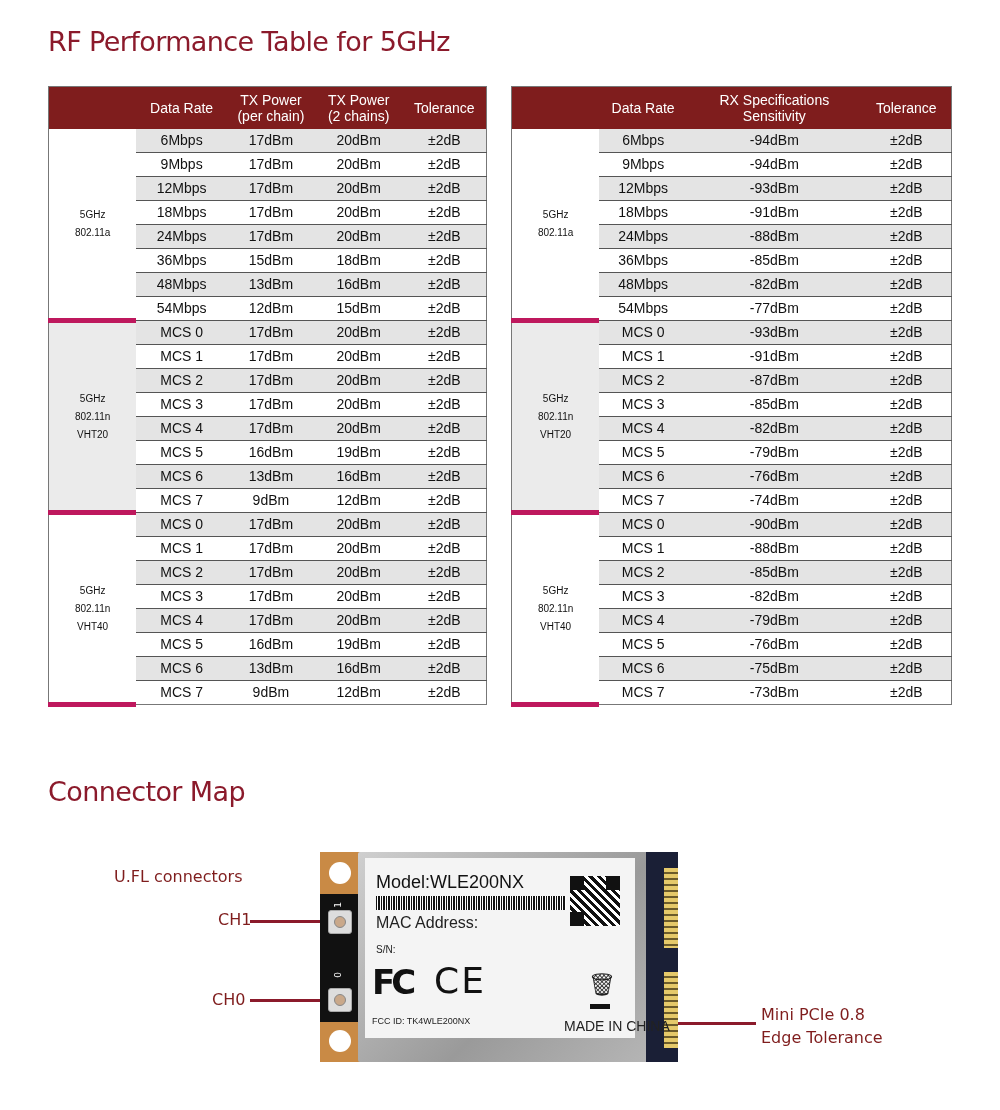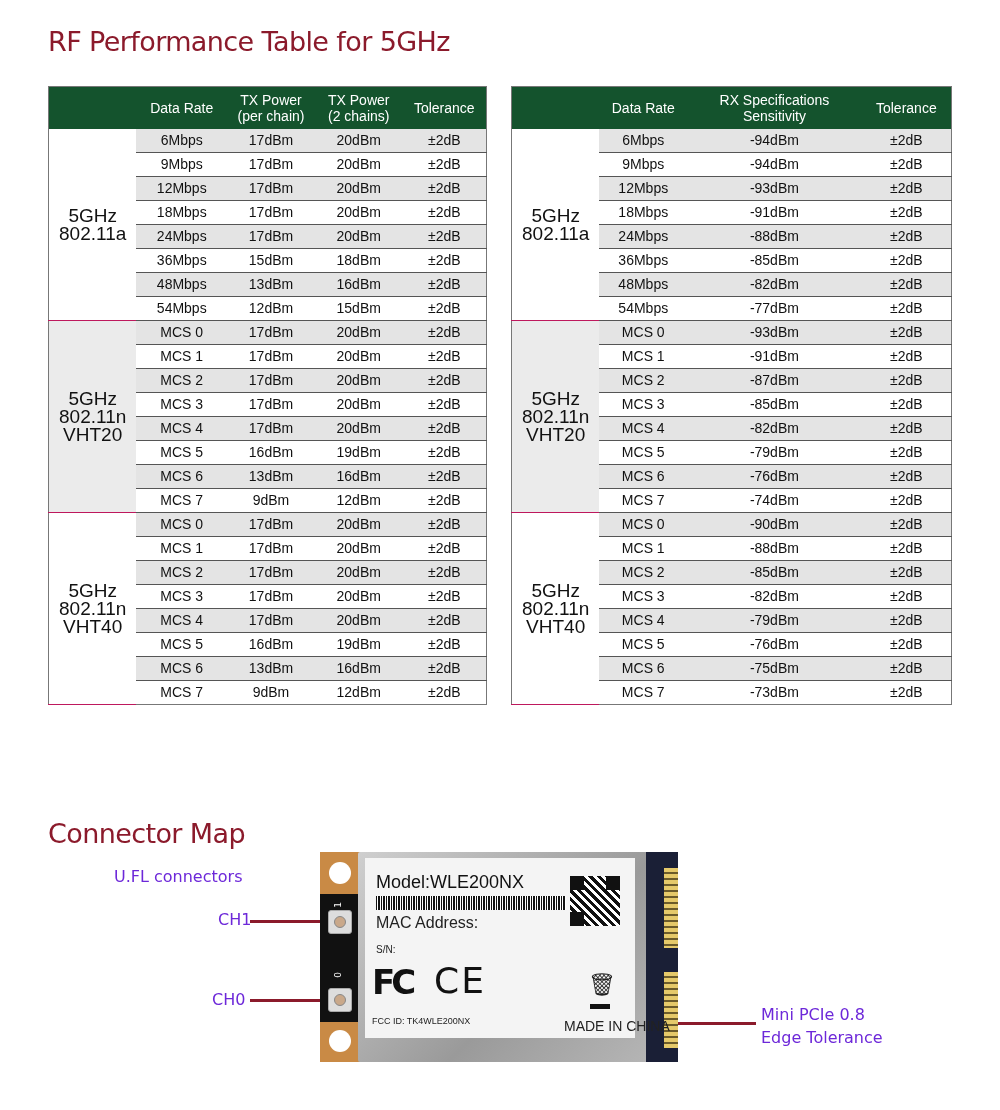--- a/index.html
+++ b/index.html
@@ -1,33 +1,33 @@
 <!DOCTYPE html>
 <html><head>
   <meta charset="utf-8">
   <style>
     html, body { margin: 0; padding: 0; background: #ffffff; }
     body { width: 1000px; height: 1110px; position: relative; overflow: hidden; font-family: "Liberation Sans", sans-serif; color: #111; }
     .section-title { position: absolute; left: 48px; color: #8b1a2b; font-family: "DejaVu Sans", sans-serif; font-weight: normal; font-size: 27px; letter-spacing: -0.6px; margin: 0; text-align: right; }
     #title-rf { top: 26px; }
-    #title-conn { top: 776px; margin-top: 42px; }
+    #title-conn { top: 776px; }
 
     table.spec { position: absolute; top: 86px; border-collapse: collapse; border: 1px solid #777; font-size: 14px; }
     #tx-table { left: 48px; width: 439px; }
     #rx-table { left: 511px; width: 441px; }
-    table.spec thead th { background: #14532d; color: #fff; font-weight: normal; height: 42px; padding: 0; line-height: 16px; text-align: center; }
+    table.spec thead th { background: #7f1d1d; color: #fff; font-weight: normal; height: 42px; padding: 0; line-height: 16px; text-align: center; }
     table.spec tbody td { height: 23px; padding: 0; text-align: center; border-bottom: 1px solid #555; font-size: 14px; line-height: 23px; }
     table.spec tbody tr.shade td.cell { background: #e4e4e4; }
-    table.spec tbody td.group { border-bottom: 1px solid #be185d; line-height: 18px; vertical-align: middle; font-size: 19px; }
+    table.spec tbody td.group { border-bottom: 5px solid #be185d; line-height: 18px; vertical-align: middle; font-size: 10px; }
     table.spec tbody td.group.g-shade { background: #ebebeb; }
     table.spec tbody td.group.g-white { background: #ffffff; }
     table.spec tbody tr.last td.cell { border-bottom: none; }
 
     
-    .label { position: absolute; font-family: "DejaVu Sans", sans-serif; font-size: 16px; color: #6d28d9; }
+    .label { position: absolute; font-family: "DejaVu Sans", sans-serif; font-size: 16px; color: #7f1d1d; }
     .leader { position: absolute; height: 3px; background: #8b1a2b; }
 
     .card { position: absolute; left: 320px; top: 852px; width: 360px; height: 211px; }
     .pcb { position: absolute; left: 0; top: 0; width: 40px; height: 210px; background: #c98a45; }
     .pcb-black { position: absolute; left: 0; top: 42px; width: 40px; height: 128px; background: #111; }
     .hole { position: absolute; left: 9px; width: 22px; height: 22px; border-radius: 50%; background: #fff; }
     .ufl { position: absolute; left: 8px; width: 22px; height: 22px; background: #ddd; border: 1px solid #aaa; border-radius: 3px; }
     .ufl::after { content: ""; position: absolute; left: 5px; top: 5px; width: 10px; height: 10px; border-radius: 50%; background: #c9a88a; border: 1px solid #888; }
     .ufl-mark { position: absolute; left: 15px; color: #fff; font-size: 9px; font-family: "DejaVu Sans", sans-serif; transform: rotate(-90deg); }
     .shield { position: absolute; left: 38px; top: 0; width: 290px; height: 210px; background: linear-gradient(135deg, #cfcfcf, #9a9a9a 60%, #b5b5b5); border-radius: 2px; }

